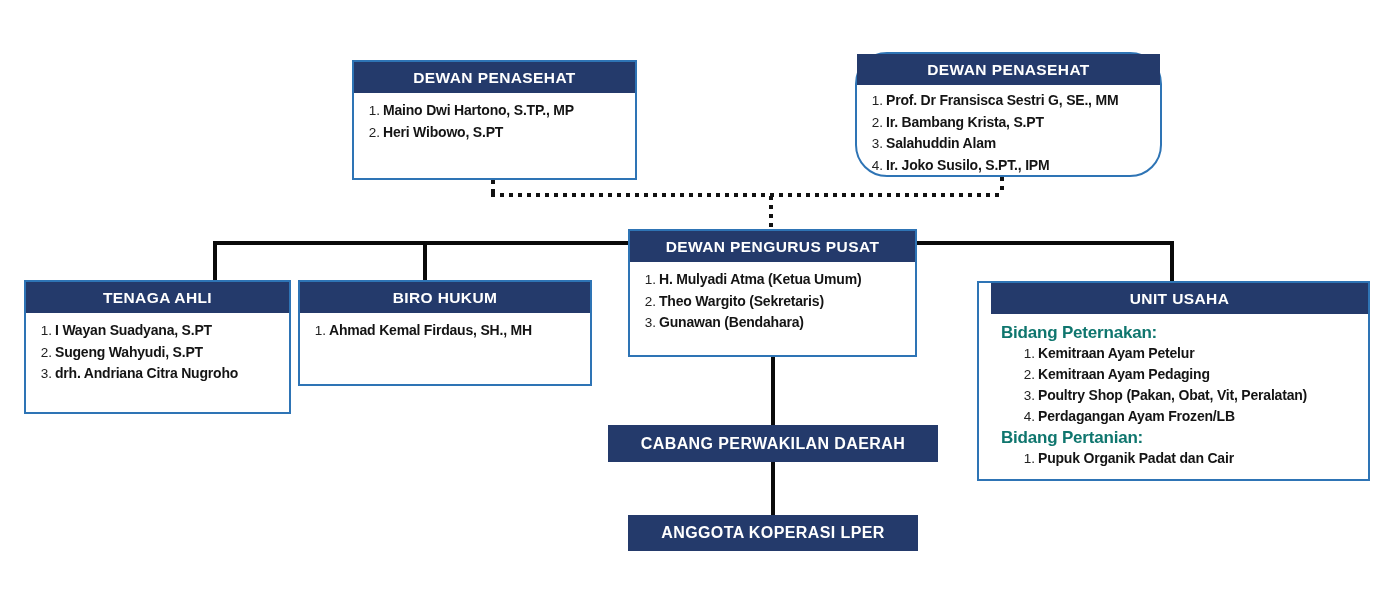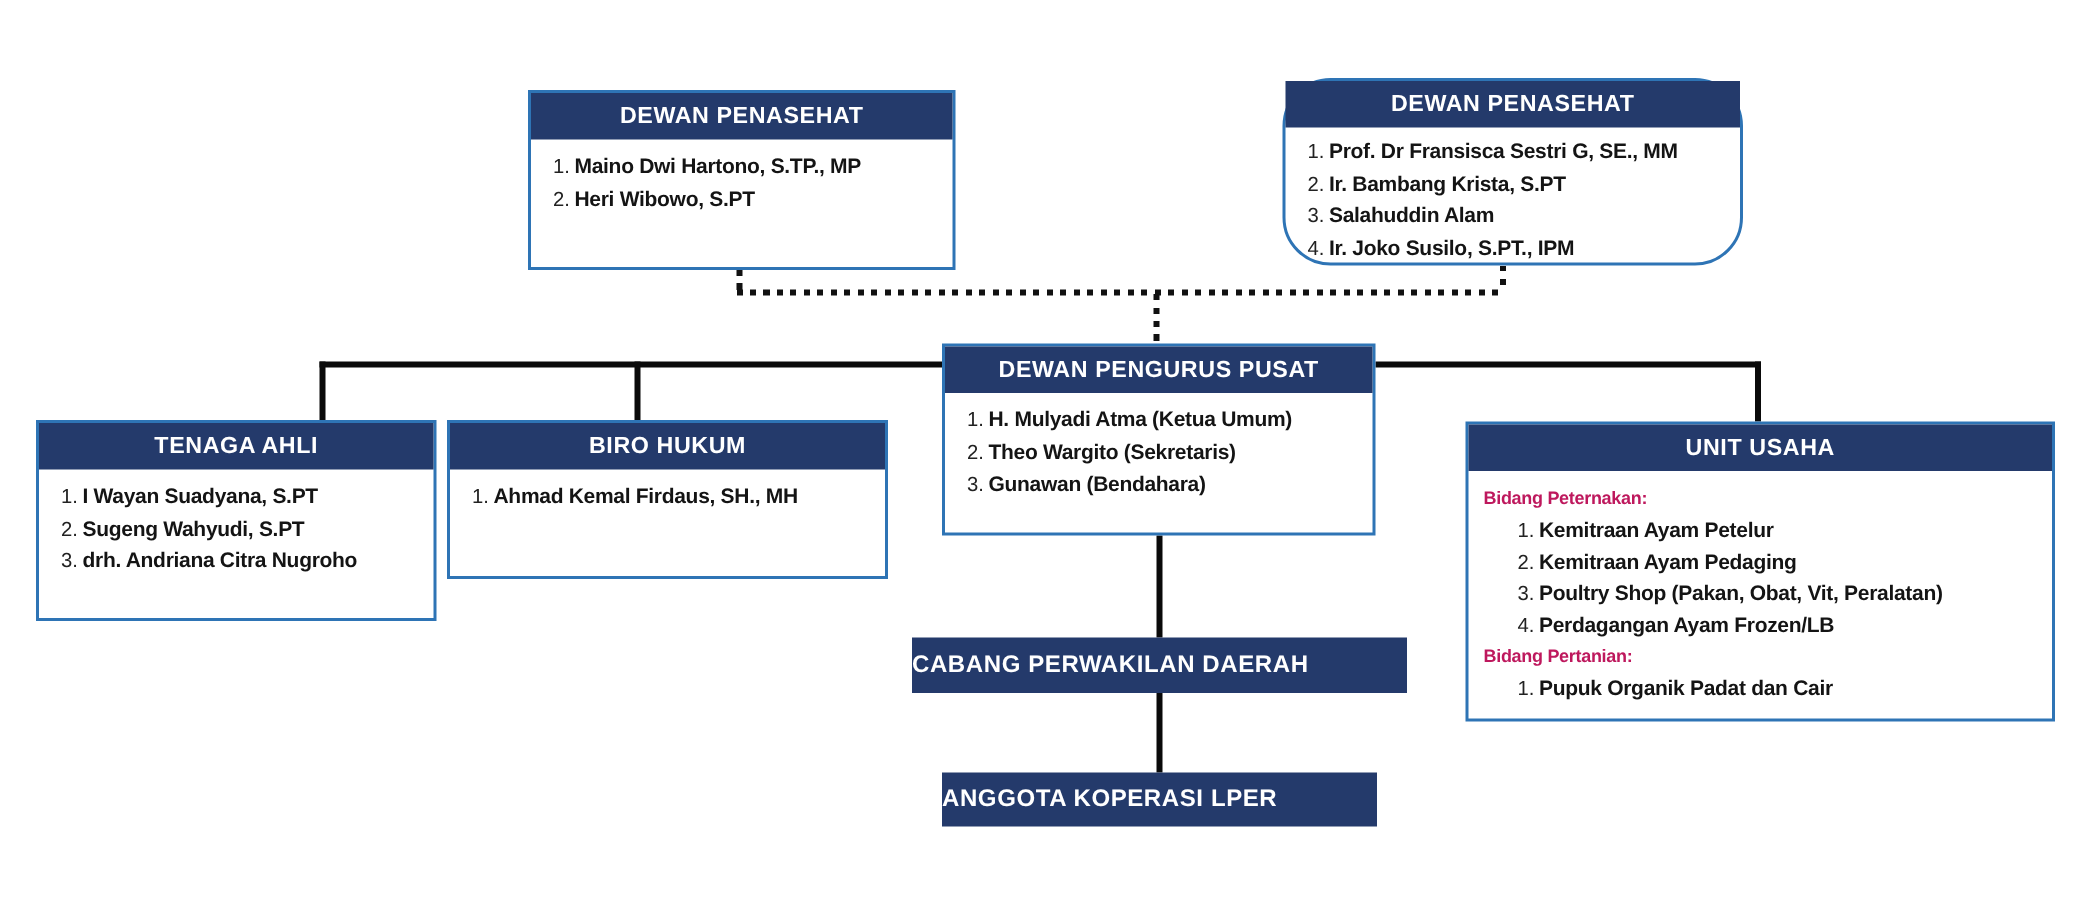--- a/index.html
+++ b/index.html
@@ -48,36 +48,36 @@
     flex: none; width: 22px; text-align: right;
     font-size: 13.5px; font-weight: 400; color: #222; padding-right: 3px;
   }
   .name {
     font-size: 14px; font-weight: bold; color: #141414; letter-spacing: -0.2px;
   }
 
   
   .uu-body { padding: 8px 6px 4px 10px; }
   .uu-heading {
-    font-size: 12px; font-weight: bold; color: #be185d;
+    font-size: 17px; font-weight: bold; color: #0f766e;
     line-height: 21px; letter-spacing: -0.2px; white-space: nowrap;
   }
   .uu-list { padding-left: 12px; }
   .uu-list .member-row { line-height: 21px; }
 
   
   .solid-box {
     position: absolute;
     box-sizing: border-box;
     background: #243a6b;
     color: #ffffff;
     font-weight: bold;
     font-size: 16px;
     letter-spacing: 0.4px;
-    display: flex; align-items: center; justify-content: flex-start;
+    display: flex; align-items: center; justify-content: center;
     white-space: nowrap;
   }
 </style>
 </head>
 <body>
 
 <div class="canvas">
 
   <div class="dotted-v" style="left:491px; top:180px; height:15px;"></div>
   <div class="dotted-h" style="left:491px; top:193px; width:513px;"></div>
@@ -167,21 +167,21 @@
   <div class="org-box" style="left:298px; top:280px; width:294px; height:106px;">
     <div class="org-box-header">BIRO HUKUM</div>
     <div class="org-box-body">
         <div class="member-row">
           <span class="num">1.</span>
           <span class="name">Ahmad Kemal Firdaus, SH., MH</span>
         </div>
       </div>
   </div>
 
-  <div class="org-box" style="left:977px; top:281px; width:393px; height:200px;">
+  <div class="org-box" style="left:977px; top:281px; width:393px; height:200px;padding-left:12px;">
     <div class="org-box-header">UNIT USAHA</div>
     <div class="uu-body">
       <div class="uu-section">
         <div class="uu-heading">Bidang Peternakan:</div>
         <div class="uu-list">
             <div class="member-row">
               <span class="num">1.</span>
               <span class="name">Kemitraan Ayam Petelur</span>
             </div>
             <div class="member-row">

